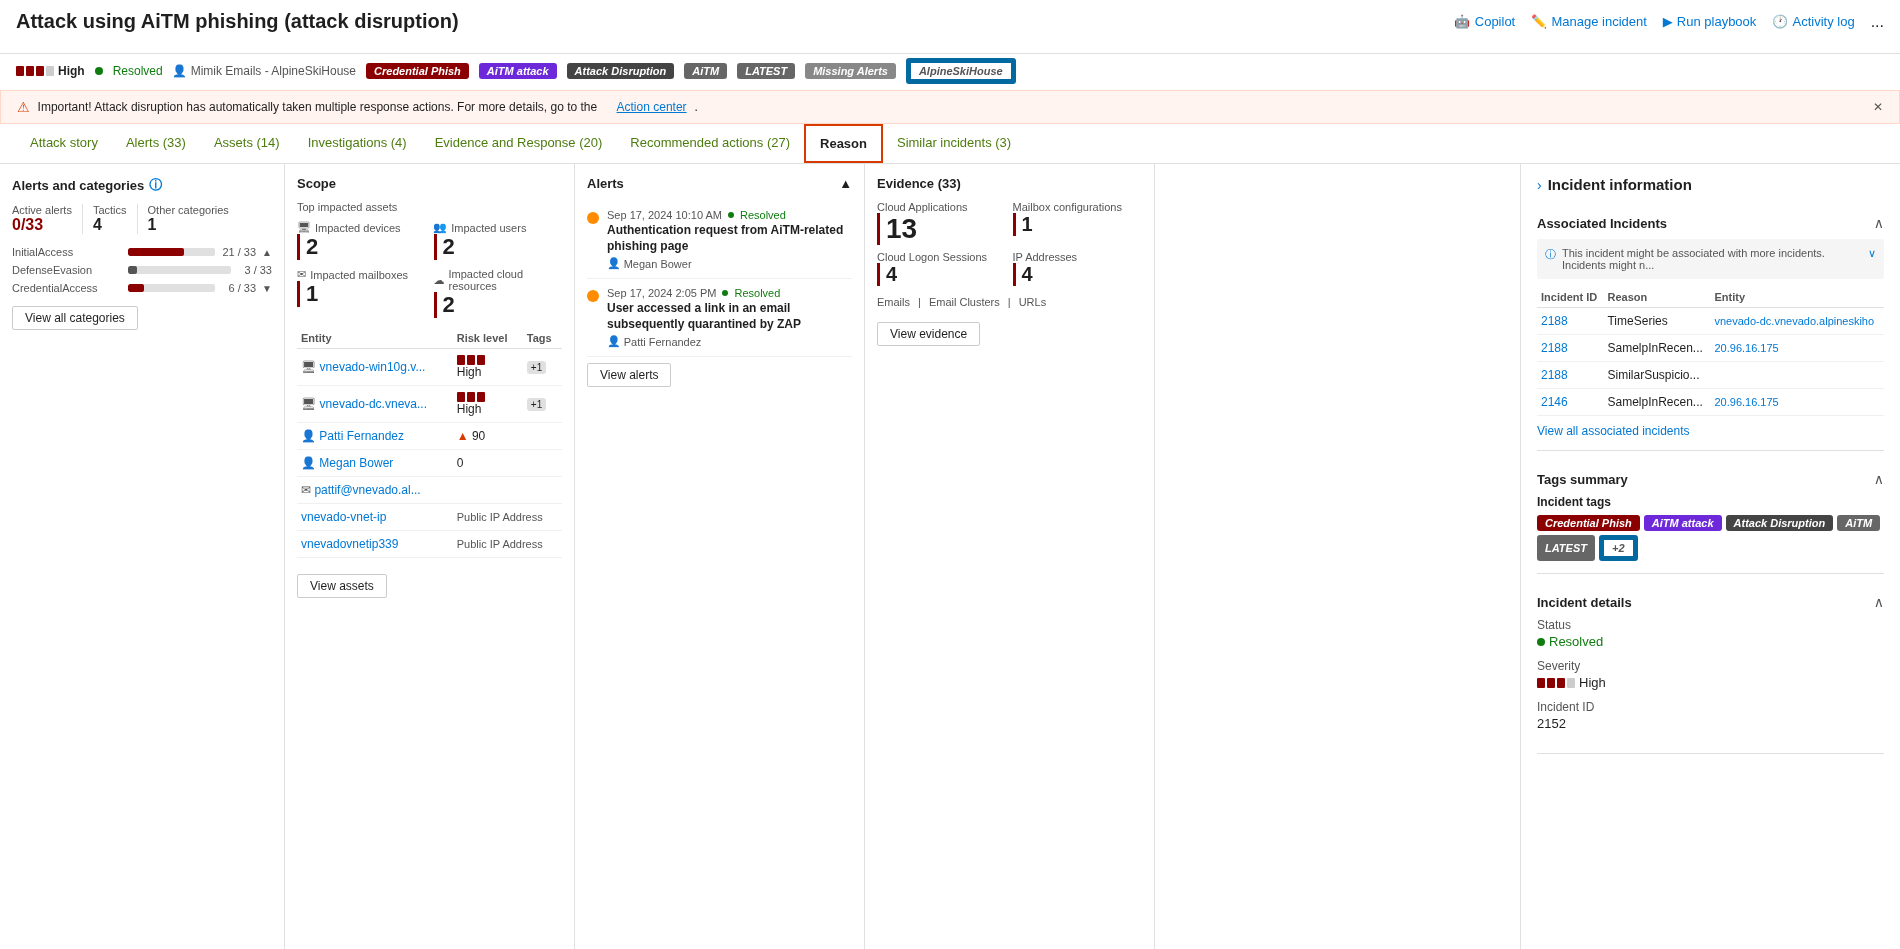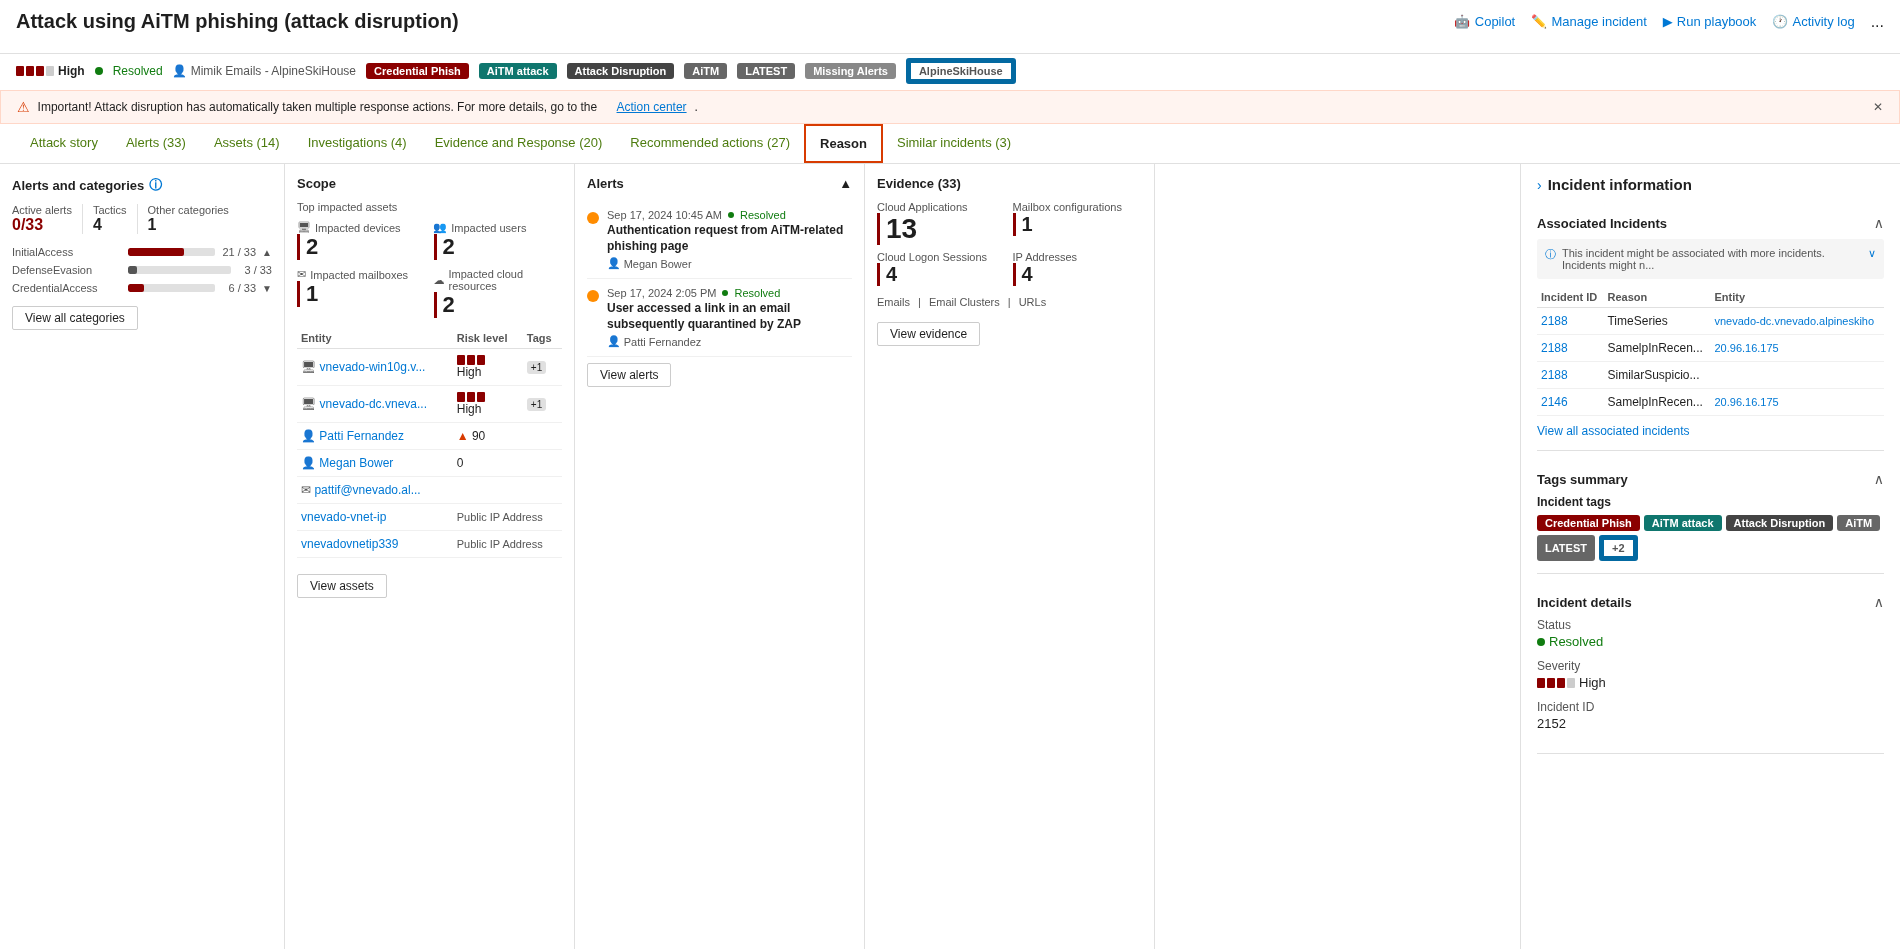--- a/index.html
+++ b/index.html
@@ -15,23 +15,23 @@
     
     .subtitle-row { display: flex; align-items: center; gap: 10px; padding: 4px 16px 6px 16px; flex-wrap: wrap; }
     .severity-indicator { display: flex; align-items: center; gap: 4px; font-size: 12px; font-weight: 600; }
     .severity-bars { display: flex; gap: 2px; }
     .sev-bar { width: 8px; height: 10px; border-radius: 1px; }
     .sev-bar.filled { background: #8b0000; }
     .sev-bar.empty { background: #ccc; }
     .status-dot { width: 8px; height: 8px; border-radius: 50%; background: #107c10; display: inline-block; }
     .status-text { font-size: 12px; color: #107c10; }
     .owner-text { font-size: 12px; color: #555; display: flex; align-items: center; gap: 3px; }
-    .tag { display: inline-flex; align-items: center; padding: 2px 8px; border-radius: 3px; font-size: 11px; font-weight: 600; color: #fff; }
+    .tag { display: inline-flex; align-items: center; padding: 2px 8px; border-radius: 3px; font-size: 11px; font-weight: 600; color: #fff; font-style: italic; }
     .tag.credential-phish { background: #8b0000; }
-    .tag.aitm-attack { background: #0f766e; }
+    .tag.aitm-attack { background: #6d28d9; }
     .tag.attack-disruption { background: #444; }
     .tag.aitm { background: #666; }
     .tag.latest { background: #666; }
     .tag.missing-alerts { background: #888; }
     .tag.org { background: transparent; color: #555; border: 5px solid #0369a1; }
     
     
     .banner { background: #fff4f0; border: 1px solid #ffd7c8; padding: 8px 16px; display: flex; align-items: center; gap: 8px; font-size: 12px; color: #1f1f1f; }
     .banner-icon { color: #d83b01; font-size: 14px; }
     .banner-link { color: #0078d4; text-decoration: underline; cursor: pointer; }
@@ -381,21 +381,21 @@
   <div class="panel alerts-feed-panel">
     <div class="panel-title">
       <span>Alerts</span>
       <div style="margin-left:auto;display:flex;flex-direction:column;gap:2px;">▲</div>
     </div>
 
     <div class="alert-item">
       <div class="alert-dot orange"></div>
       <div>
         <div class="alert-meta">
-          <span>Sep 17, 2024 10:45 AM</span>
+          <span>Sep 17, 2024 10:10 AM</span>
           <span class="alert-status-dot"></span>
           <span class="alert-status-text">Resolved</span>
         </div>
         <div class="alert-title">Authentication request from AiTM-related phishing page</div>
         <div class="alert-user">
           <span>👤</span>
           <span>Megan Bower</span>
         </div>
       </div>
     </div>

